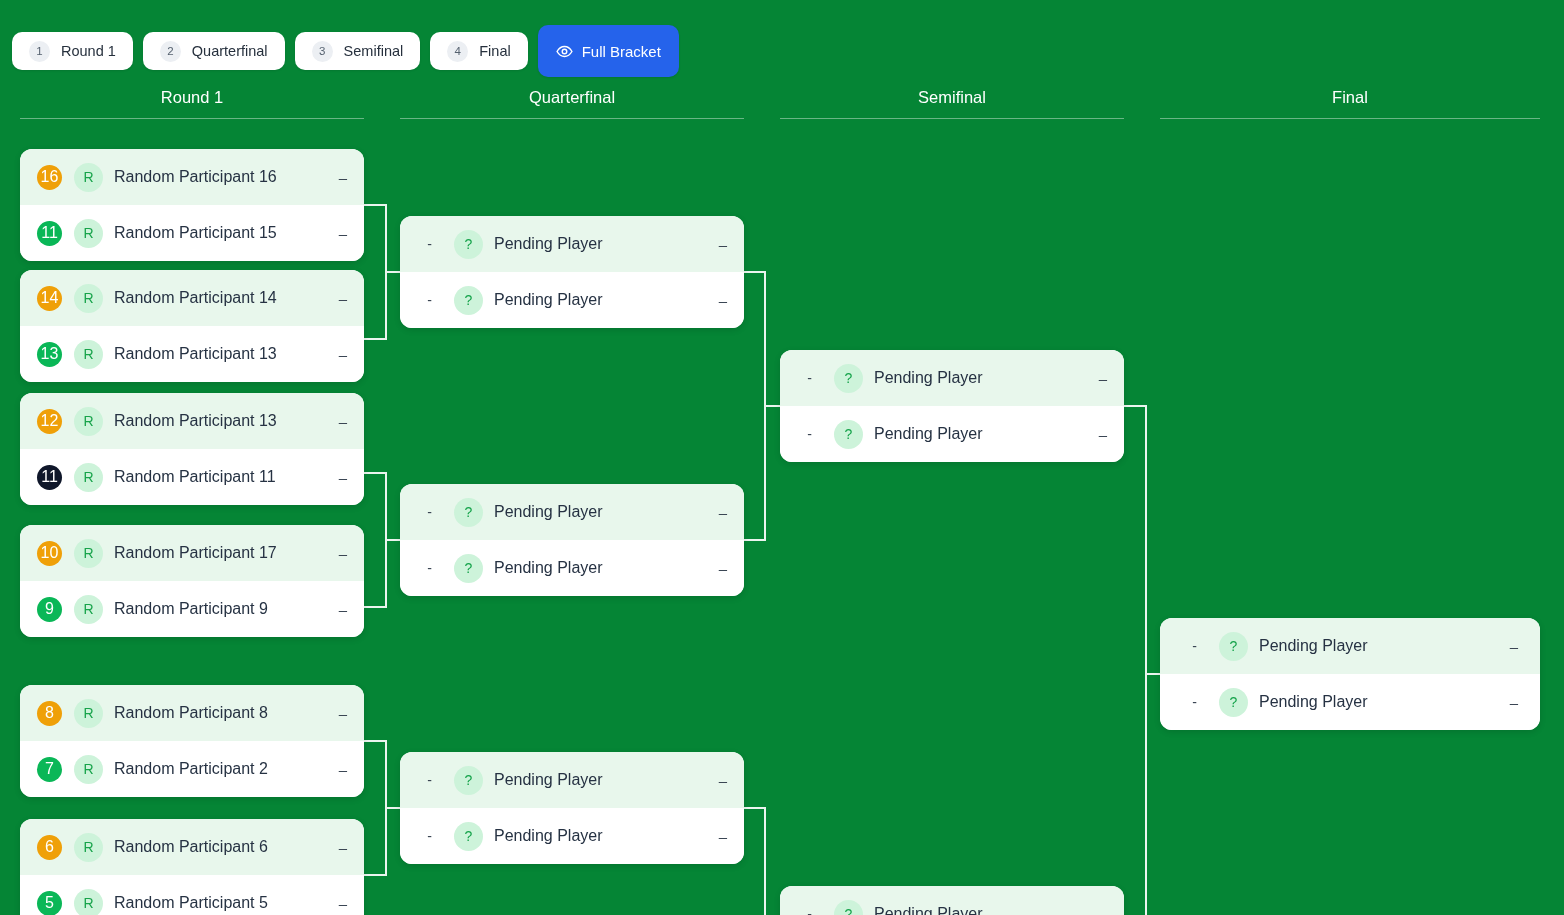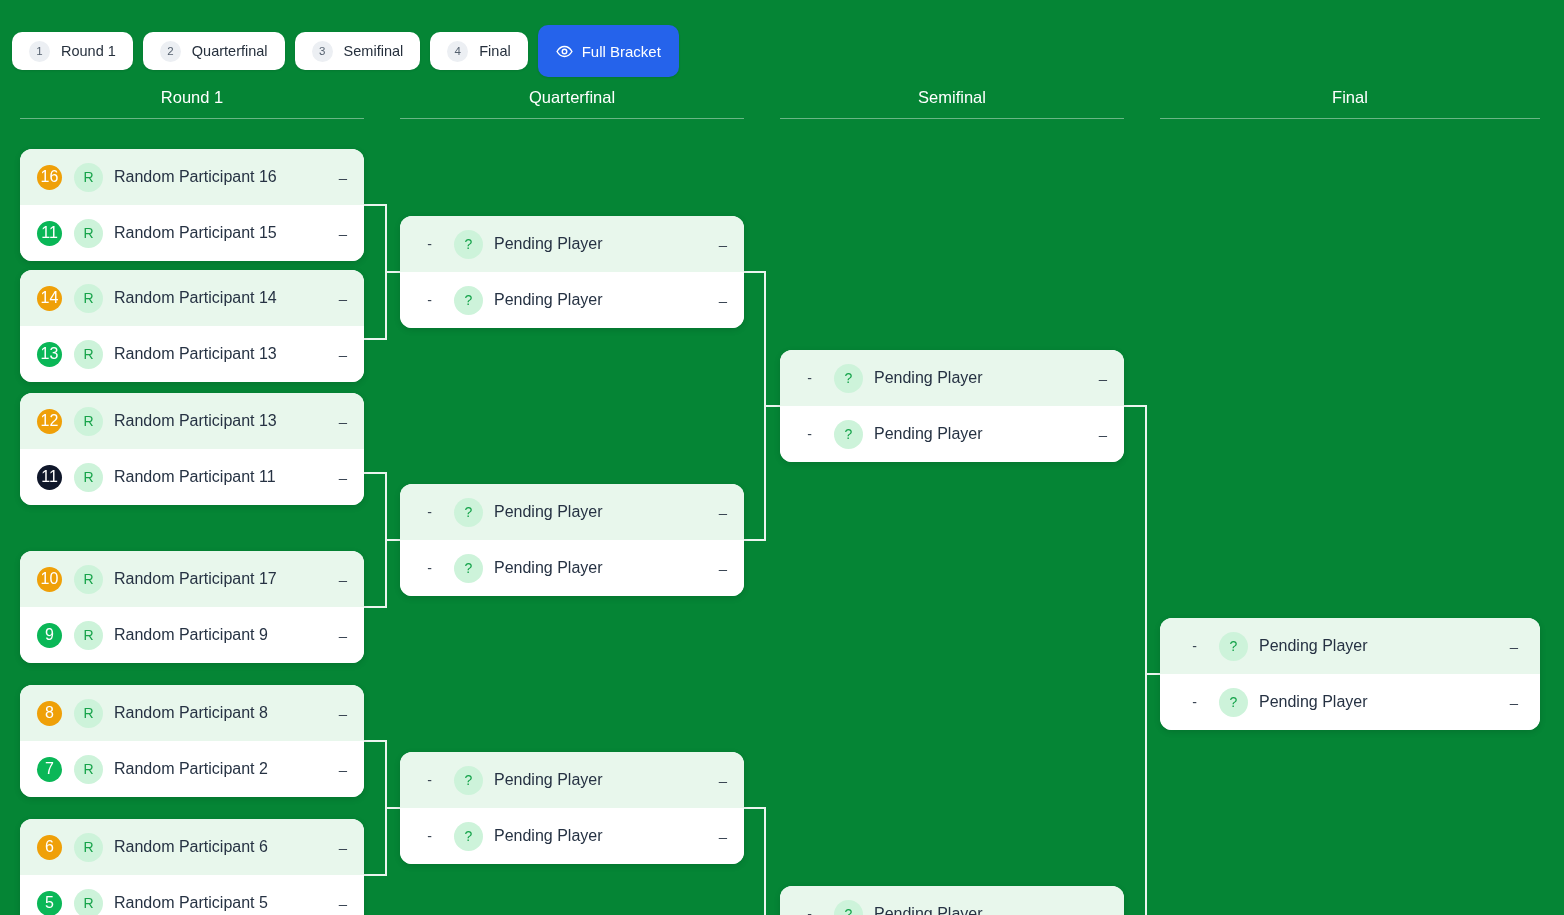--- a/index.html
+++ b/index.html
@@ -335,21 +335,21 @@
     <span class="score">–</span>
   </div>
   <div class="row bot">
     <span class="seed green-d">11</span>
     <span class="avatar">R</span>
     <span class="pname">Random Participant 11</span>
     <span class="score">–</span>
   </div>
 </div>
 
-<div class="match r1" style="top:551px">
+<div class="match r1" style="top:525px">
   <div class="row top">
     <span class="seed amber">10</span>
     <span class="avatar">R</span>
     <span class="pname">Random Participant 17</span>
     <span class="score">–</span>
   </div>
   <div class="row bot">
     <span class="seed green">9</span>
     <span class="avatar">R</span>
     <span class="pname">Random Participant 9</span>

